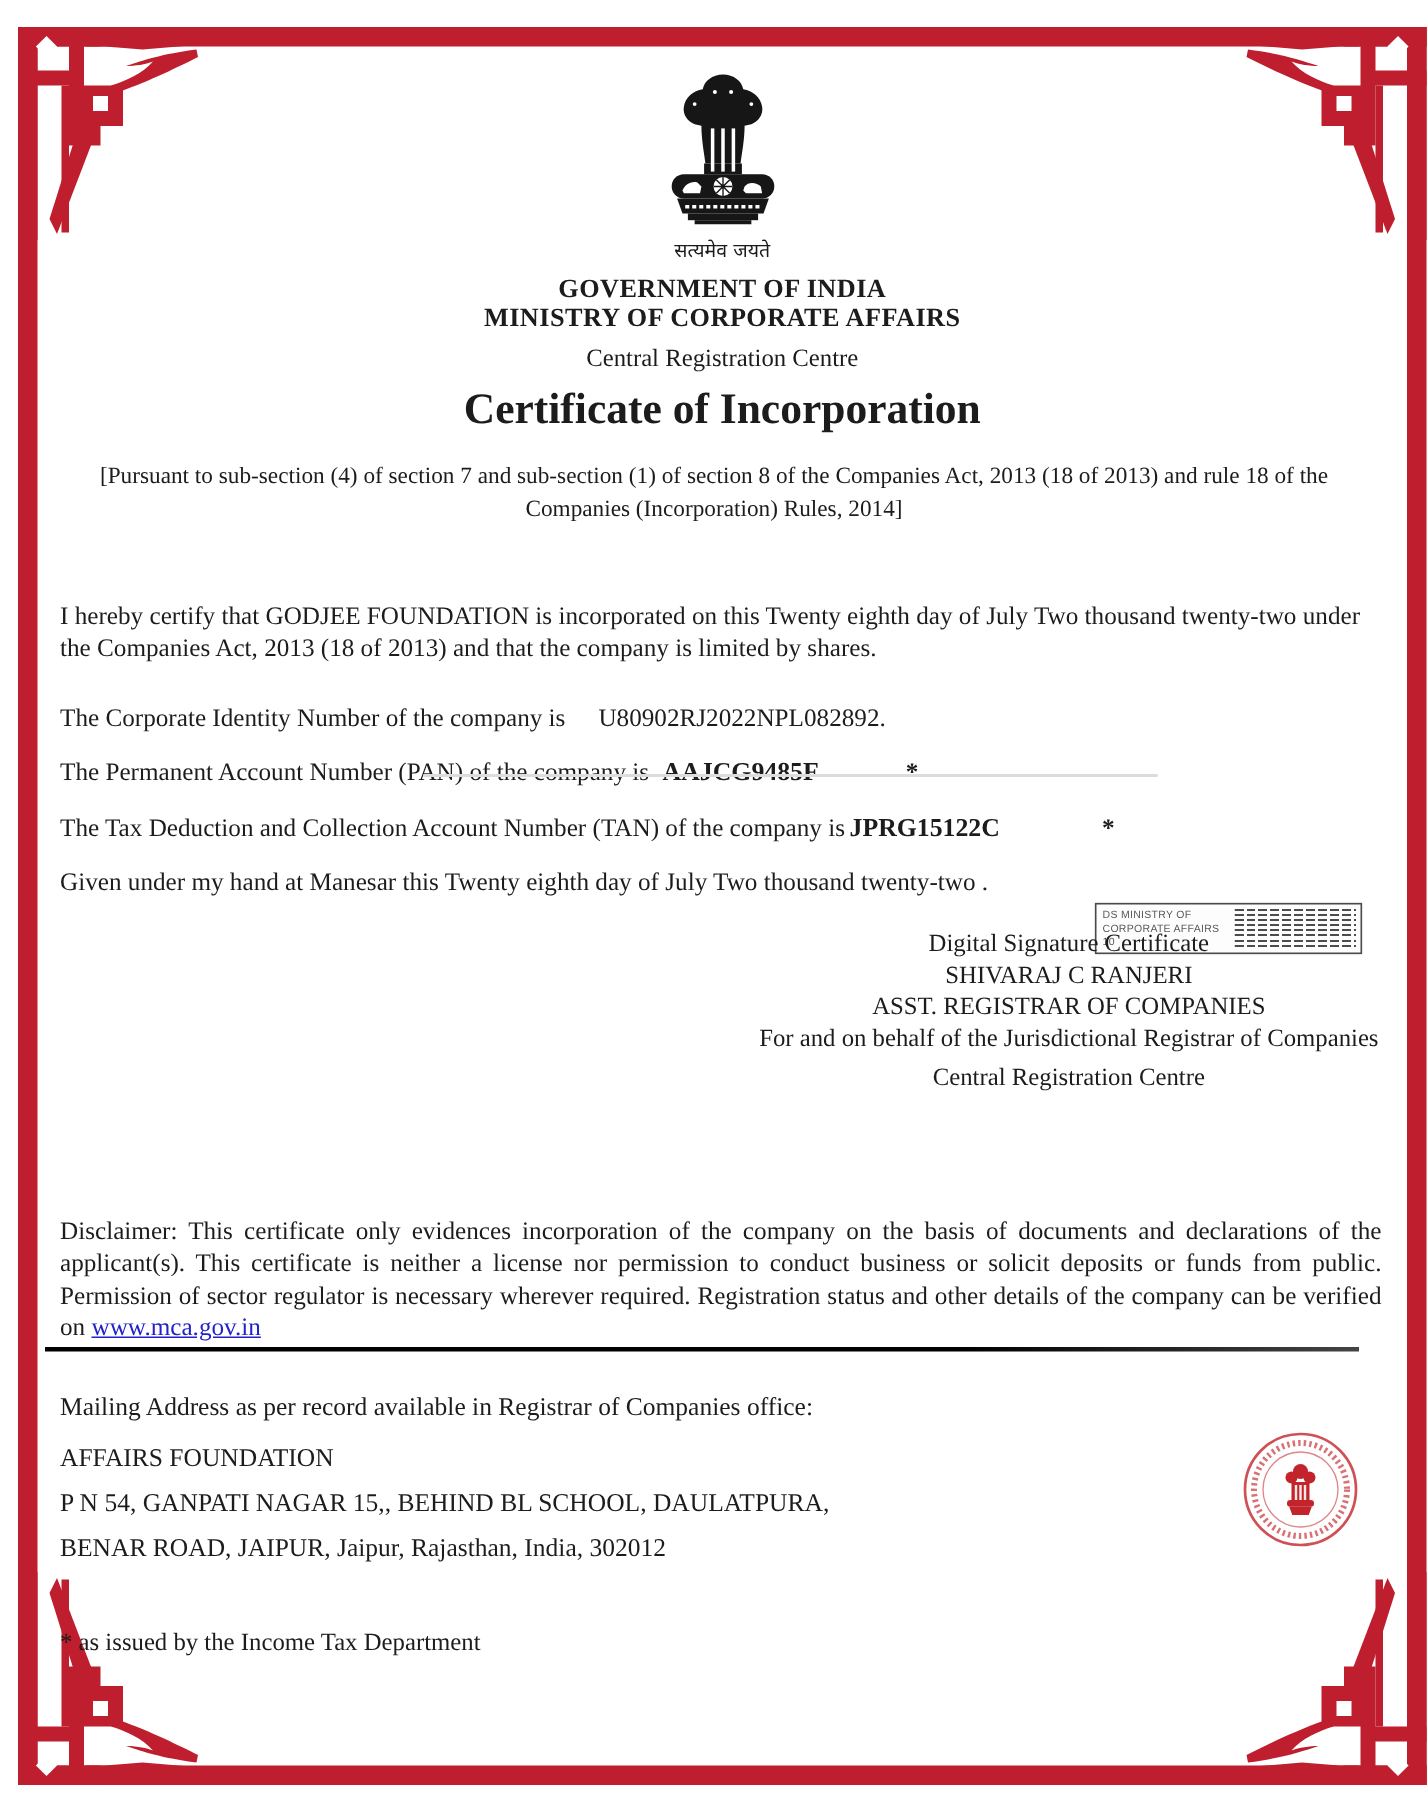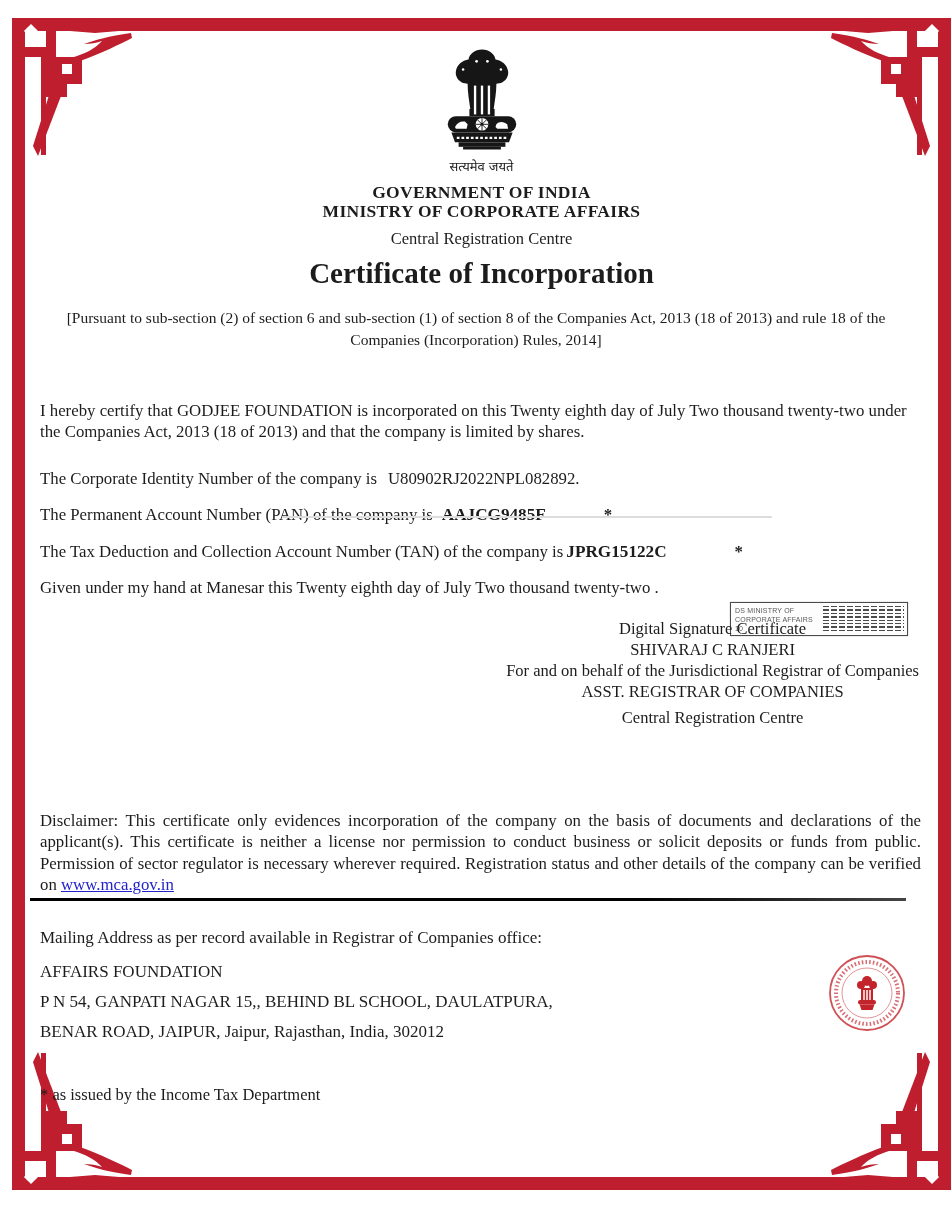--- a/index.html
+++ b/index.html
@@ -29,21 +29,21 @@
   .doc-title{top:257px;font-size:29px;font-weight:bold;text-align:center;}
   .pursuant{top:307px;left:30px;width:892px;font-size:15.5px;line-height:22px;}
 
   
   .para{position:absolute;left:40px;right:42px;font-size:16.8px;line-height:21.5px;}
   .certify{top:383px;}
   .cin-line{top:451px;}
   .pan-line{top:487px;}
   .tan-line{top:524px;}
   .given-line{top:560px;}
-  .id-value{margin-left:11px;}
+  .id-value{margin-left:22px;}
   .bold-val{font-weight:bold;font-size:17.2px;margin-left:9px;}
   .tan-line .bold-val{margin-left:3px;text-align:center;}
   .ast{display:inline-block;margin-left:58px;font-weight:bold;}
   .tan-line .ast{margin-left:68px;}
   .scan-artifact{position:absolute;left:282px;top:516px;width:490px;height:2px;background:#dcdcdc;border-radius:1px;}
 
   
   .stamp{position:absolute;left:730px;top:602px;width:176px;height:32px;border:1px solid #4a4a4a;
     background:#fdfdfd;display:flex;align-items:stretch;box-shadow:0 0 1px #999;}
   .stamp-left{width:86px;padding:3px 2px 2px 4px;font-family:"Liberation Sans",sans-serif;
@@ -144,21 +144,21 @@
       <path d="M66 83 C69 79 75 80 78 83 L79 88 L67 88 L65 86 Z" fill="#fff"></path>
       <line x1="22" y1="98" x2="78" y2="98" stroke="#fff" stroke-width="2.5" stroke-dasharray="3 2.2"></line>
     </svg>
   </div>
   <div class="emblem-caption">सत्यमेव जयते</div>
 
   <div class="center-line ministry">MINISTRY OF CORPORATE AFFAIRS</div>
   <div class="center-line gov">GOVERNMENT OF INDIA</div>
   <div class="center-line crc">Central Registration Centre</div>
   <div class="center-line doc-title">Certificate of Incorporation</div>
-  <div class="center-line pursuant">[Pursuant to sub-section (2) of section 6 and sub-section (1) of section 8 of the Companies Act, 2013 (18 of 2013) and rule 18 of the Companies (Incorporation) Rules, 2014]</div>
+  <div class="center-line pursuant">[Pursuant to sub-section (4) of section 7 and sub-section (1) of section 8 of the Companies Act, 2013 (18 of 2013) and rule 18 of the Companies (Incorporation) Rules, 2014]</div>
 
   <p class="para certify">I hereby certify that GODJEE FOUNDATION is incorporated on this Twenty eighth day of July Two thousand twenty-two under the Companies Act, 2013 (18 of 2013) and that the company is limited by shares.</p>
 
   <p class="para cin-line"><span>The Corporate Identity Number of the company is</span><span class="id-value">U80902RJ2022NPL082892.</span></p>
 
   <p class="para pan-line"><span>The Permanent Account Number (PAN) of the company is</span><span class="bold-val">AAJCG9485F</span><span class="ast">*</span></p>
 
   <div class="scan-artifact"></div>
 
   <p class="para tan-line"><span>The Tax Deduction and Collection Account Number (TAN) of the company is</span><span class="bold-val">JPRG15122C</span><span class="ast">*</span></p>
@@ -166,22 +166,22 @@
   <p class="para given-line">Given under my hand at Manesar this Twenty eighth day of July Two thousand twenty-two .</p>
 
   <div class="stamp">
     <div class="stamp-left">DS MINISTRY OF CORPORATE AFFAIRS 10</div>
     <div class="stamp-right"></div>
   </div>
 
   <div class="sig-block">
     <div>Digital Signature Certificate</div>
     <div>SHIVARAJ C RANJERI</div>
+    <div>ASST. REGISTRAR OF COMPANIES</div>
     <div>For and on behalf of the Jurisdictional Registrar of Companies</div>
-    <div>ASST. REGISTRAR OF COMPANIES</div>
     <div class="sig-gap">Central Registration Centre</div>
   </div>
 
   <p class="para disclaimer"><span>Disclaimer: This certificate only evidences incorporation of the company on the basis of documents and declarations of the applicant(s). This certificate is neither a license nor permission to conduct business or solicit deposits or funds from public. Permission of sector regulator is necessary wherever required. Registration status and other details of the company can be verified on </span><a href="#" class="mca-link">www.mca.gov.in</a></p>
 
   <div class="rule"></div>
   <p class="para mail-head">Mailing Address as per record available in Registrar of Companies office:</p>
   <p class="para mail-company">AFFAIRS FOUNDATION</p>
   <p class="para mail-addr1">P N 54, GANPATI NAGAR 15,, BEHIND BL SCHOOL, DAULATPURA,</p>
   <p class="para mail-addr2">BENAR ROAD, JAIPUR, Jaipur, Rajasthan, India, 302012</p>

